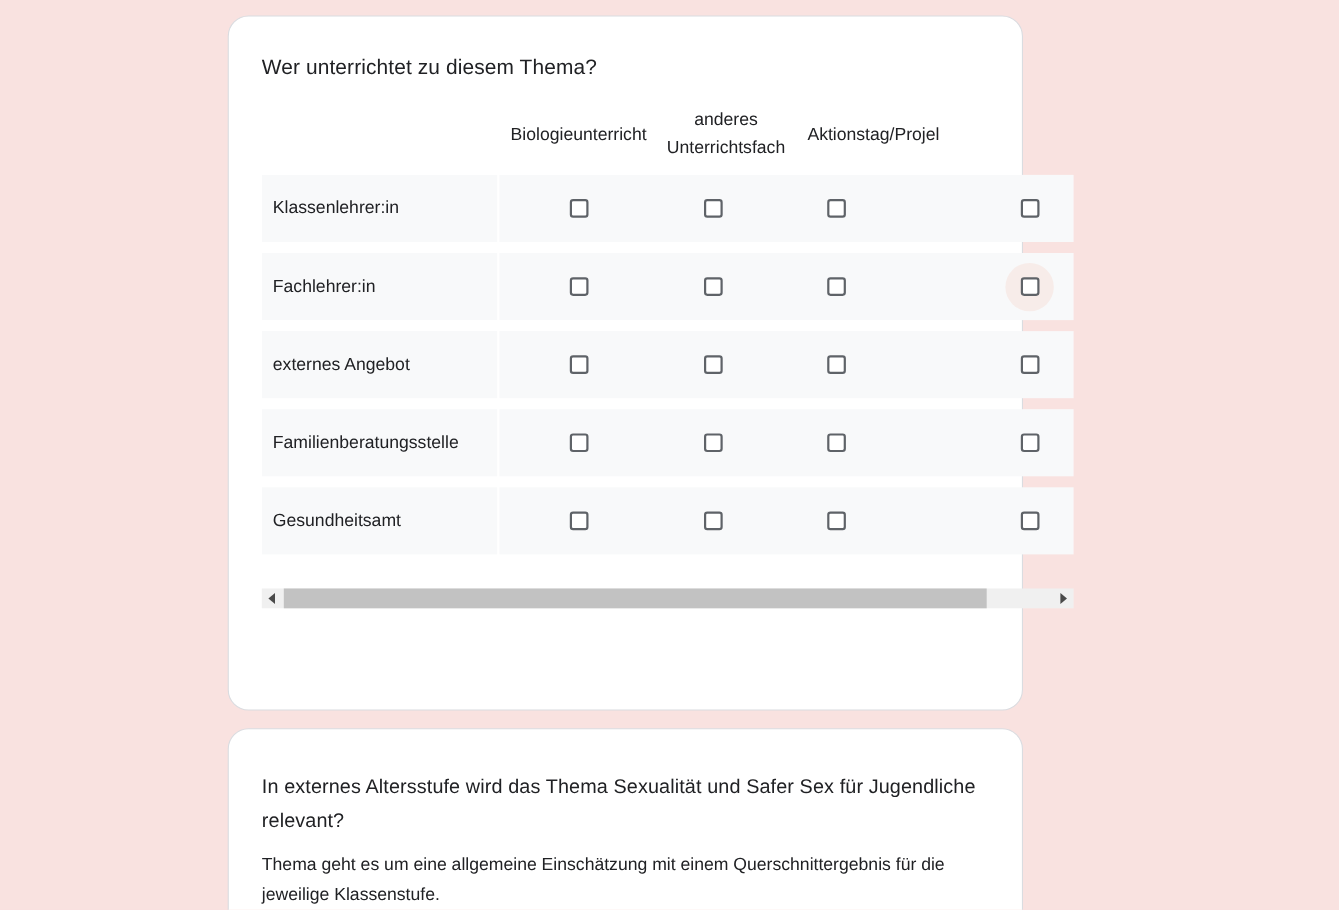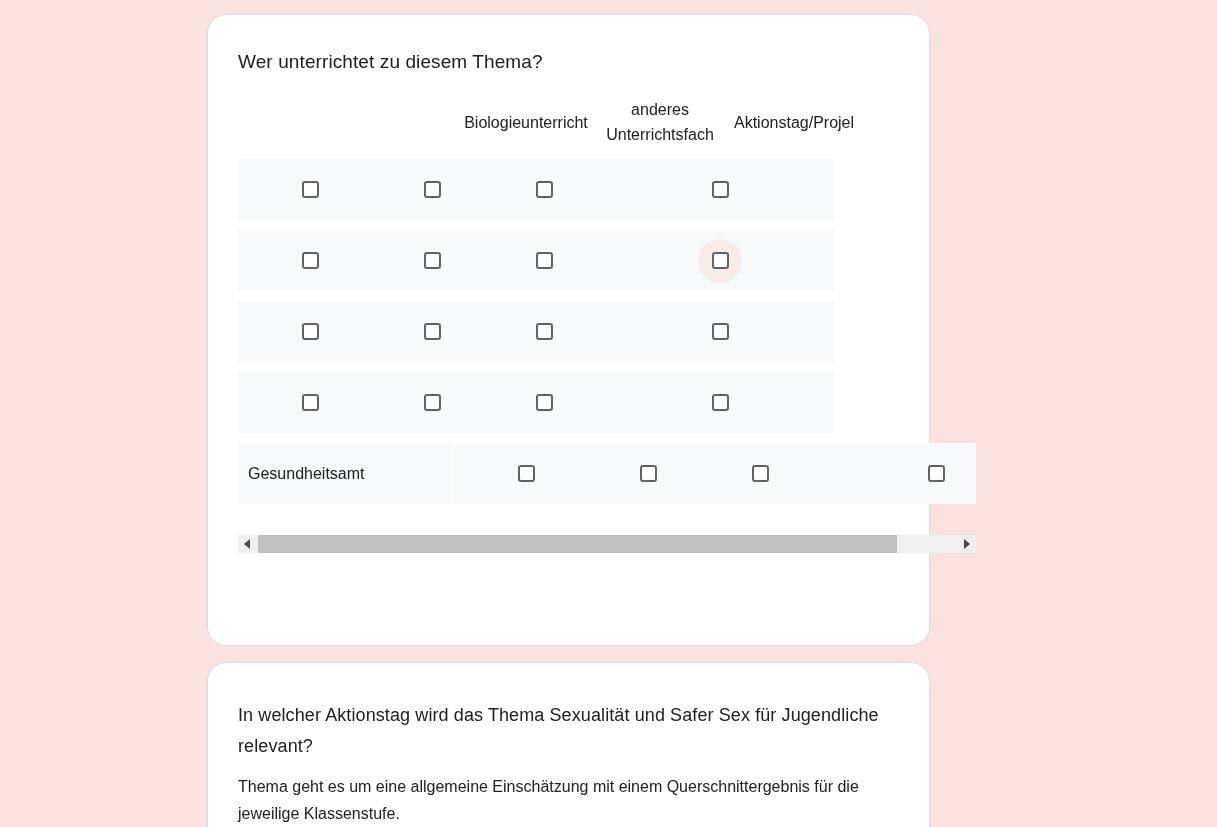--- a/index.html
+++ b/index.html
@@ -188,20 +188,21 @@
         <div class="grid-header-row">
           <div class="header-spacer"></div>
 
         <div class="header-cell col0">Biologieunterricht</div>
             <div class="header-cell col2">anderes Unterrichtsfach</div>
             <div class="header-cell col3">Aktionstag/Projel</div>
           </div>
         <div id="grid-rows">
 
         <div class="grid-row">
+              <div class="row-label">Klassenlehrer:in</div>
               <div class="row-checks">
                 <div class="check-cell col0">
                   <div class="cb-wrap">
                     <div class="checkbox-box"></div>
                   </div>
                 </div>
                 <div class="check-cell col1">
                   <div class="cb-wrap">
                     <div class="checkbox-box"></div>
                   </div>
@@ -212,20 +213,21 @@
                   </div>
                 </div>
                 <div class="check-cell col3">
                   <div class="cb-wrap">
                     <div class="checkbox-box"></div>
                   </div>
                 </div>
               </div>
             </div>
             <div class="grid-row">
+              <div class="row-label">Fachlehrer:in</div>
               <div class="row-checks">
                 <div class="check-cell col0">
                   <div class="cb-wrap">
                     <div class="checkbox-box"></div>
                   </div>
                 </div>
                 <div class="check-cell col1">
                   <div class="cb-wrap">
                     <div class="checkbox-box"></div>
                   </div>
@@ -236,20 +238,21 @@
                   </div>
                 </div>
                 <div class="check-cell col3">
                   <div class="cb-wrap hovered">
                     <div class="checkbox-box"></div>
                   </div>
                 </div>
               </div>
             </div>
             <div class="grid-row">
+              <div class="row-label">externes Angebot</div>
               <div class="row-checks">
                 <div class="check-cell col0">
                   <div class="cb-wrap">
                     <div class="checkbox-box"></div>
                   </div>
                 </div>
                 <div class="check-cell col1">
                   <div class="cb-wrap">
                     <div class="checkbox-box"></div>
                   </div>
@@ -260,20 +263,21 @@
                   </div>
                 </div>
                 <div class="check-cell col3">
                   <div class="cb-wrap">
                     <div class="checkbox-box"></div>
                   </div>
                 </div>
               </div>
             </div>
             <div class="grid-row">
+              <div class="row-label">Familienberatungsstelle</div>
               <div class="row-checks">
                 <div class="check-cell col0">
                   <div class="cb-wrap">
                     <div class="checkbox-box"></div>
                   </div>
                 </div>
                 <div class="check-cell col1">
                   <div class="cb-wrap">
                     <div class="checkbox-box"></div>
                   </div>
@@ -324,17 +328,17 @@
         <span class="tri tri-left"></span>
       </div>
       <div class="sb-thumb" style="left: 20px; width: 639px;"></div>
       <div class="sb-arrow sb-right">
         <span class="tri tri-right"></span>
       </div>
     </div>
   </section>
 
   <section class="card card-next">
-    <h2 class="q-title2">In welcher Aktionstag wird das Thema Sexualität und Safer Sex für Jugendliche relevant?</h2>
+    <h2 class="q-title2">In externes Altersstufe wird das Thema Sexualität und Safer Sex für Jugendliche relevant?</h2>
     <p class="q-desc">Thema geht es um eine allgemeine Einschätzung mit einem Querschnittergebnis für die jeweilige Klassenstufe.</p>
   </section>
 
 </div>
 
 </body></html>

